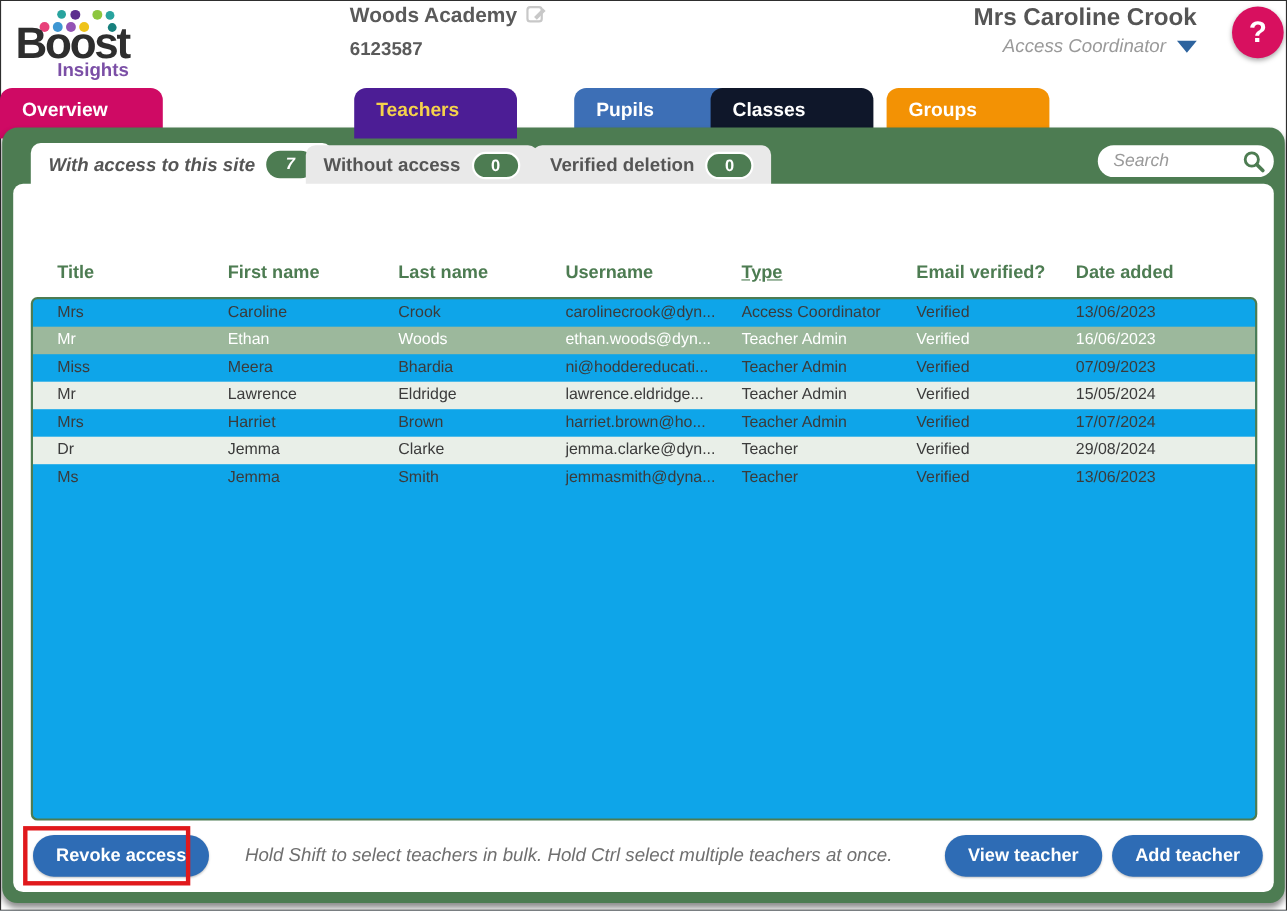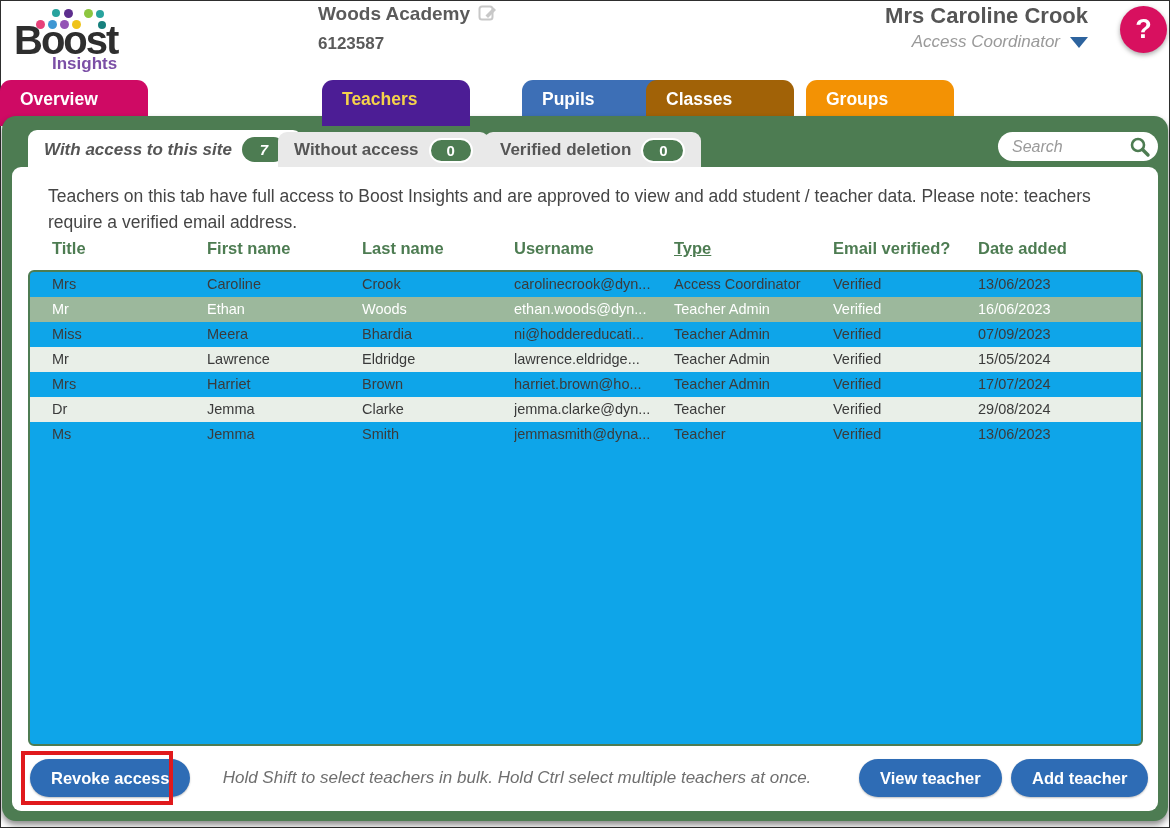--- a/index.html
+++ b/index.html
@@ -113,21 +113,21 @@
     </div>
   </div>
 
   <div class="help-btn">?</div>
 
   <div id="tabs-root"></div>
 
   <div class="tab" style="left: 0px; background: rgb(207, 10, 100);"><span>Overview</span></div>
     <div class="tab active" style="left: 322px; background: #4c1d95;"><span>Teachers</span></div>
     <div class="tab" style="left: 482px; background: rgb(61, 111, 182); margin-left: 40px;"><span>Pupils</span></div>
-    <div class="tab" style="left: 646px; background: #a16207;"><span>Classes</span></div>
+    <div class="tab" style="left: 646px; background: #0f172a;"><span>Classes</span></div>
     <div class="tab" style="left: 806px; background: rgb(243, 146, 4);"><span>Groups</span></div>
     <div class="panel">
     <div class="subtab active" style="left: 26px; font-style: italic;">
         <span>With access to this site</span>
         <span class="badge">7</span>
       </div>
       <div class="subtab inactive" style="left: 276px;">
         <span>Without access</span>
         <span class="badge">0</span>
       </div>
@@ -141,21 +141,20 @@
       <input class="search-input" type="text" placeholder="Search" style="">
       <span class="search-icon">
         <svg width="22" height="22" viewBox="0 0 22 22">
             <circle cx="9" cy="9" r="6" fill="none" stroke="#4d7c52" stroke-width="2.6"></circle>
             <line x1="13.5" y1="13.5" x2="19" y2="19" stroke="#4d7c52" stroke-width="3.4" stroke-linecap="round"></line>
           </svg>
       </span>
     </div>
 
     <div class="content">
-      <div class="description">Teachers on this tab have full access to Boost Insights and are approved to view and add student / teacher data. Please note: teachers require a verified email address.</div>
 
       <div class="thead" id="table-head">
           <span>Title</span>
           <span>First name</span>
           <span>Last name</span>
           <span>Username</span>
           <span class="sorted">Type</span>
           <span>Email verified?</span>
           <span>Date added</span>
         </div>

